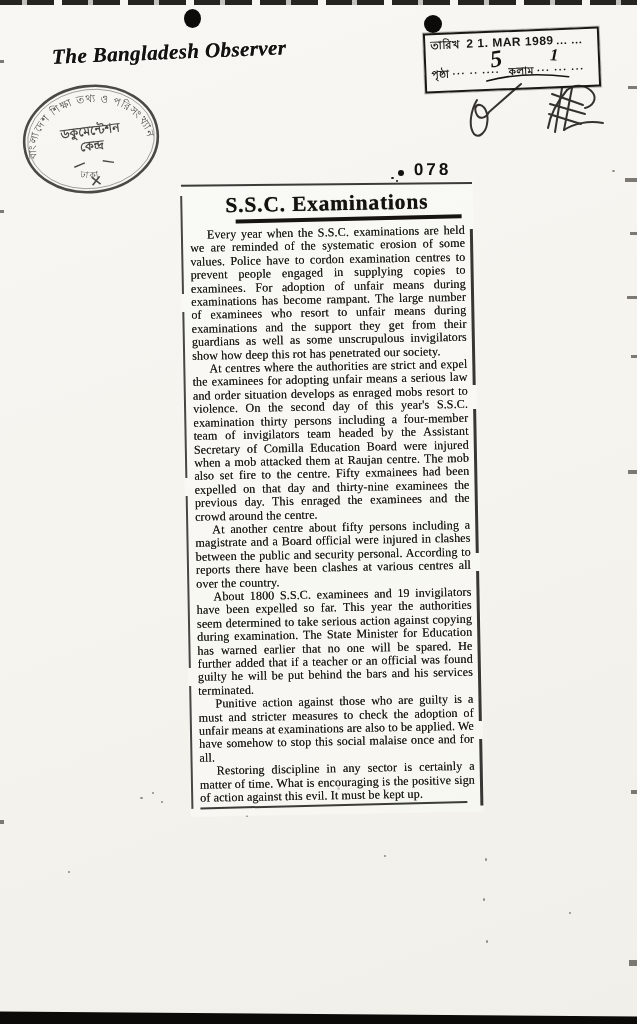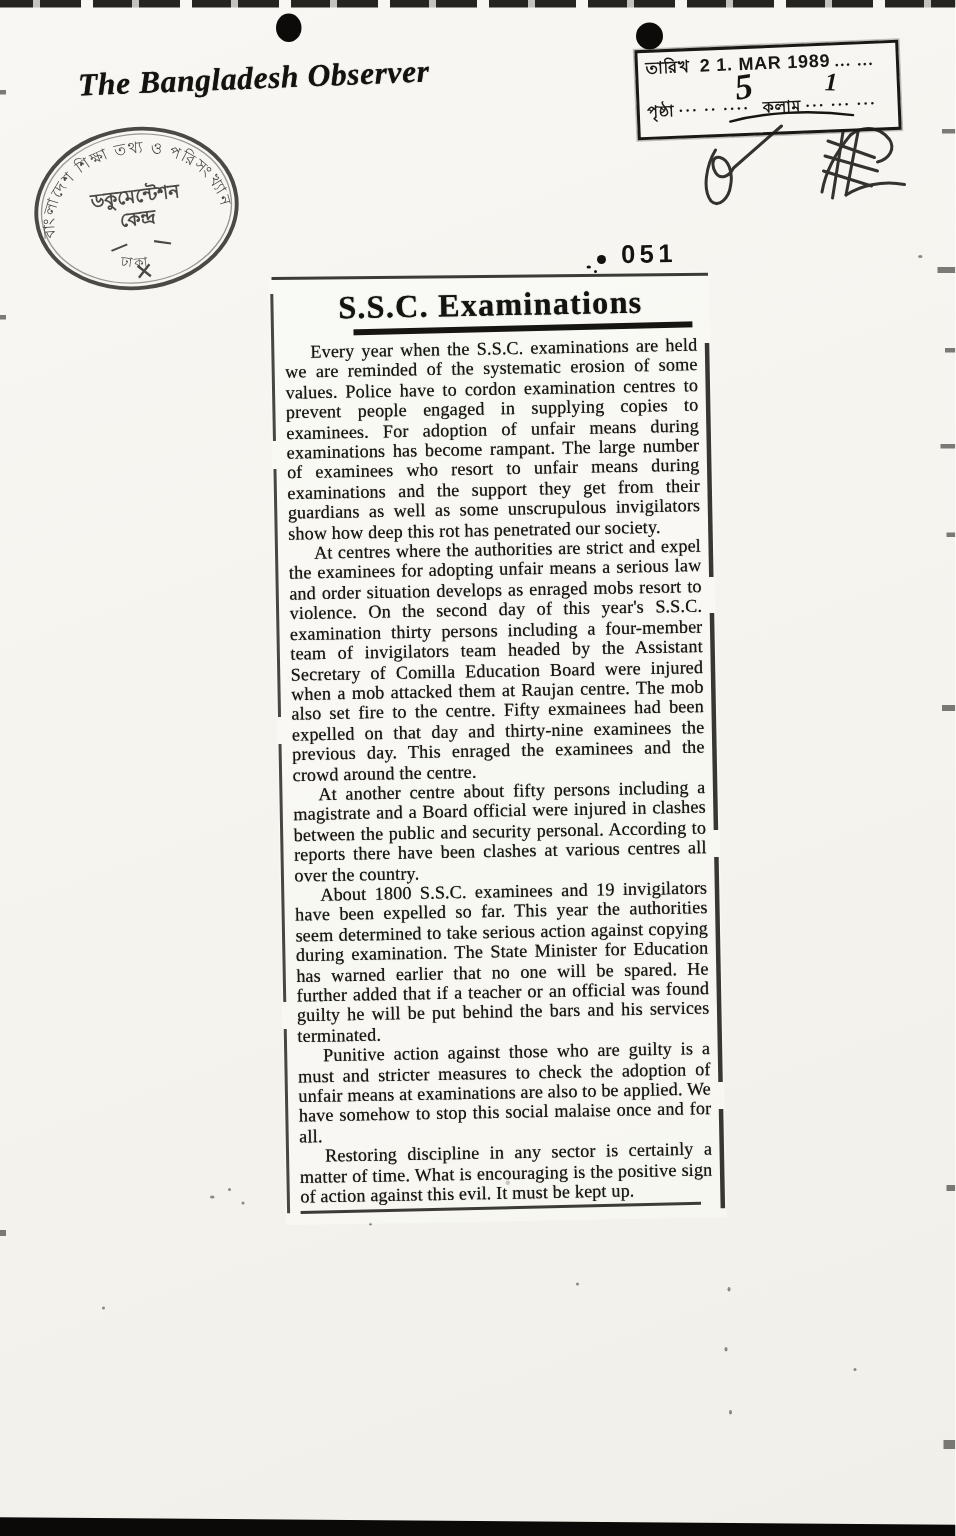--- a/index.html
+++ b/index.html
@@ -196,21 +196,21 @@
       <path d="M97 16 L 128 27"></path>
       <path d="M95 26 L 130 36"></path>
       <path d="M94 36 L 126 46"></path>
       <path d="M107 10 L 100 54"></path>
       <path d="M117 10 L 109 52"></path>
       <path d="M112 12 C 121 5, 132 7, 138 15 C 142 21, 138 28, 130 30"></path>
       <path d="M109 52 C 118 46, 133 42, 148 45"></path>
     </g>
   </svg>
 
-  <div class="ref-number">051</div>
+  <div class="ref-number">078</div>
   <div class="ink-dot" style="left:398px;top:170px;width:6px;height:6px;"></div>
   <div class="ink-dot" style="left:391px;top:177px;width:3px;height:2px;"></div>
   <div class="ink-dot" style="left:396px;top:180px;width:2px;height:2px;"></div>
 
   <div class="clipping">
     <div class="clip-topline"></div>
     <div class="clip-left"></div>
     <div class="clip-right"></div>
     <h1 class="clip-title">S.S.C. Examinations</h1>
     <div class="clip-title-underline"></div>

